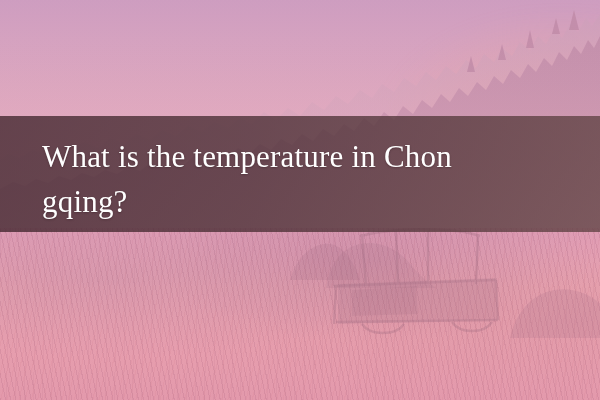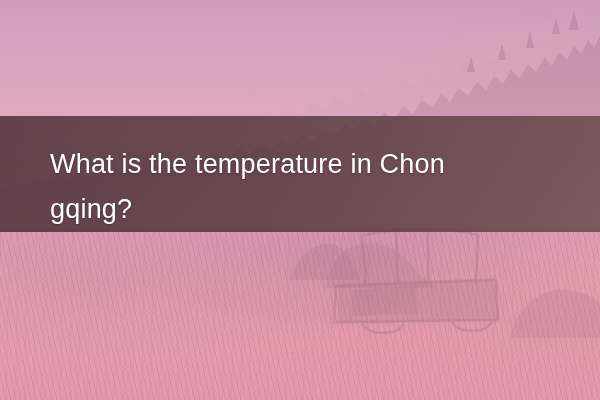--- a/index.html
+++ b/index.html
@@ -131,24 +131,24 @@
        rgba(68,40,48,0.80) 0%,
        rgba(74,46,52,0.78) 42%,
        rgba(84,56,58,0.76) 78%,
        rgba(90,62,62,0.74) 100%);
     box-sizing: border-box;
     padding: 14px 16px 0 38px;
     overflow: hidden;
   }
 
   .caption-text {
-    margin: 12px;
+    margin: 4px;
     color: #ffffff;
-    font-family: Liberation Sans, sans-serif;
-    font-size: 27px;
+    font-family: Liberation Serif, serif;
+    font-size: 31px;
     font-weight: 400;
     line-height: 45px;
     letter-spacing: 0.2px;
     white-space: pre-line;
     word-break: break-all;
     text-shadow: 0 1px 2px rgba(40,20,26,0.35);
   }
 </style>
 </head>
 <body>

